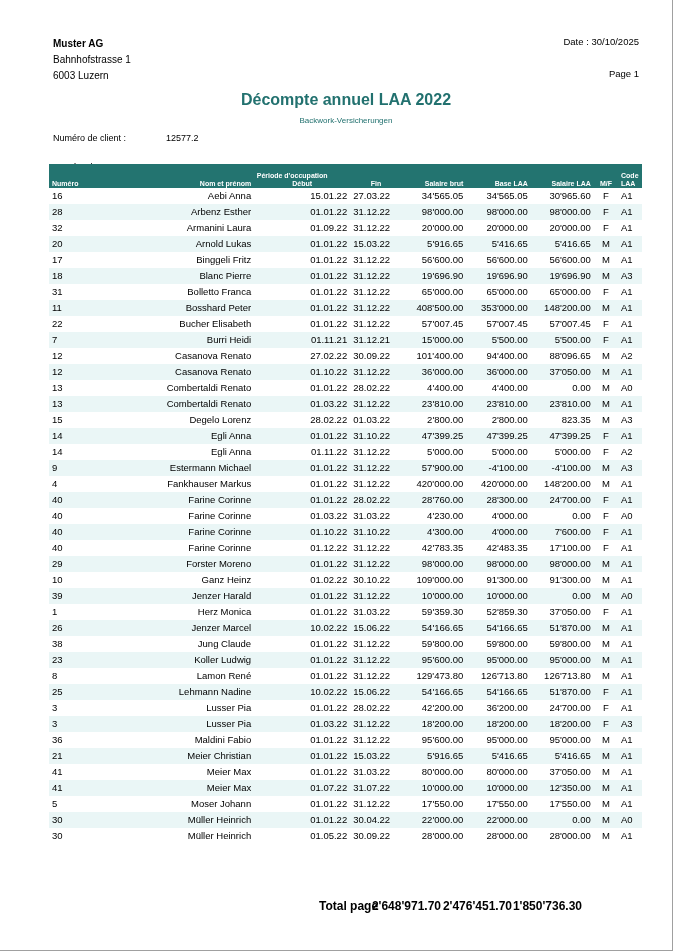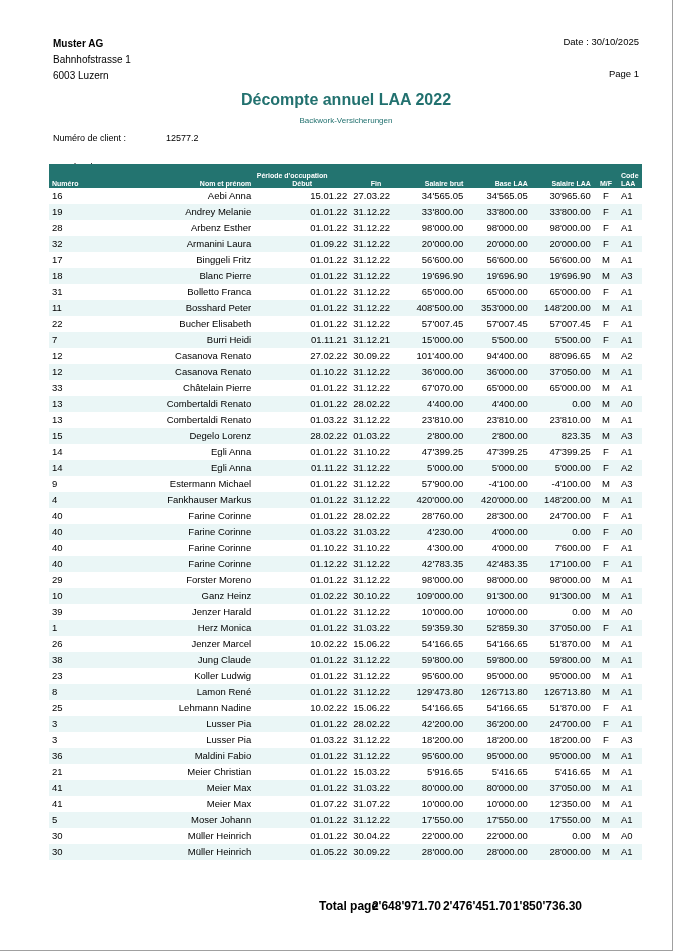--- a/index.html
+++ b/index.html
@@ -90,50 +90,50 @@
         <td class="c-name">Aebi Anna</td>
         <td class="c-deb">15.01.22</td>
         <td class="c-fin">27.03.22</td>
         <td class="c-brut">34'565.05</td>
         <td class="c-base">34'565.05</td>
         <td class="c-slaa">30'965.60</td>
         <td class="c-mf">F</td>
         <td class="c-code">A1</td>
       </tr>
       <tr>
-        <td class="c-num">19</td>
-        <td class="c-name">Andrey Melanie</td>
-        <td class="c-deb">01.01.22</td>
-        <td class="c-fin">31.12.22</td>
-        <td class="c-brut">33'800.00</td>
-        <td class="c-base">33'800.00</td>
-        <td class="c-slaa">33'800.00</td>
-        <td class="c-mf">F</td>
-        <td class="c-code">A1</td>
-      </tr>
-      <tr>
         <td class="c-num">28</td>
         <td class="c-name">Arbenz Esther</td>
         <td class="c-deb">01.01.22</td>
         <td class="c-fin">31.12.22</td>
         <td class="c-brut">98'000.00</td>
         <td class="c-base">98'000.00</td>
         <td class="c-slaa">98'000.00</td>
         <td class="c-mf">F</td>
         <td class="c-code">A1</td>
       </tr>
       <tr>
         <td class="c-num">32</td>
         <td class="c-name">Armanini Laura</td>
         <td class="c-deb">01.09.22</td>
         <td class="c-fin">31.12.22</td>
         <td class="c-brut">20'000.00</td>
         <td class="c-base">20'000.00</td>
         <td class="c-slaa">20'000.00</td>
         <td class="c-mf">F</td>
+        <td class="c-code">A1</td>
+      </tr>
+      <tr>
+        <td class="c-num">20</td>
+        <td class="c-name">Arnold Lukas</td>
+        <td class="c-deb">01.01.22</td>
+        <td class="c-fin">15.03.22</td>
+        <td class="c-brut">5'916.65</td>
+        <td class="c-base">5'416.65</td>
+        <td class="c-slaa">5'416.65</td>
+        <td class="c-mf">M</td>
         <td class="c-code">A1</td>
       </tr>
       <tr>
         <td class="c-num">17</td>
         <td class="c-name">Binggeli Fritz</td>
         <td class="c-deb">01.01.22</td>
         <td class="c-fin">31.12.22</td>
         <td class="c-brut">56'600.00</td>
         <td class="c-base">56'600.00</td>
         <td class="c-slaa">56'600.00</td>
@@ -211,31 +211,20 @@
         <td class="c-name">Casanova Renato</td>
         <td class="c-deb">01.10.22</td>
         <td class="c-fin">31.12.22</td>
         <td class="c-brut">36'000.00</td>
         <td class="c-base">36'000.00</td>
         <td class="c-slaa">37'050.00</td>
         <td class="c-mf">M</td>
         <td class="c-code">A1</td>
       </tr>
       <tr>
-        <td class="c-num">33</td>
-        <td class="c-name">Châtelain Pierre</td>
-        <td class="c-deb">01.01.22</td>
-        <td class="c-fin">31.12.22</td>
-        <td class="c-brut">67'070.00</td>
-        <td class="c-base">65'000.00</td>
-        <td class="c-slaa">65'000.00</td>
-        <td class="c-mf">M</td>
-        <td class="c-code">A1</td>
-      </tr>
-      <tr>
         <td class="c-num">13</td>
         <td class="c-name">Combertaldi Renato</td>
         <td class="c-deb">01.01.22</td>
         <td class="c-fin">28.02.22</td>
         <td class="c-brut">4'400.00</td>
         <td class="c-base">4'400.00</td>
         <td class="c-slaa">0.00</td>
         <td class="c-mf">M</td>
         <td class="c-code">A0</td>
       </tr>

